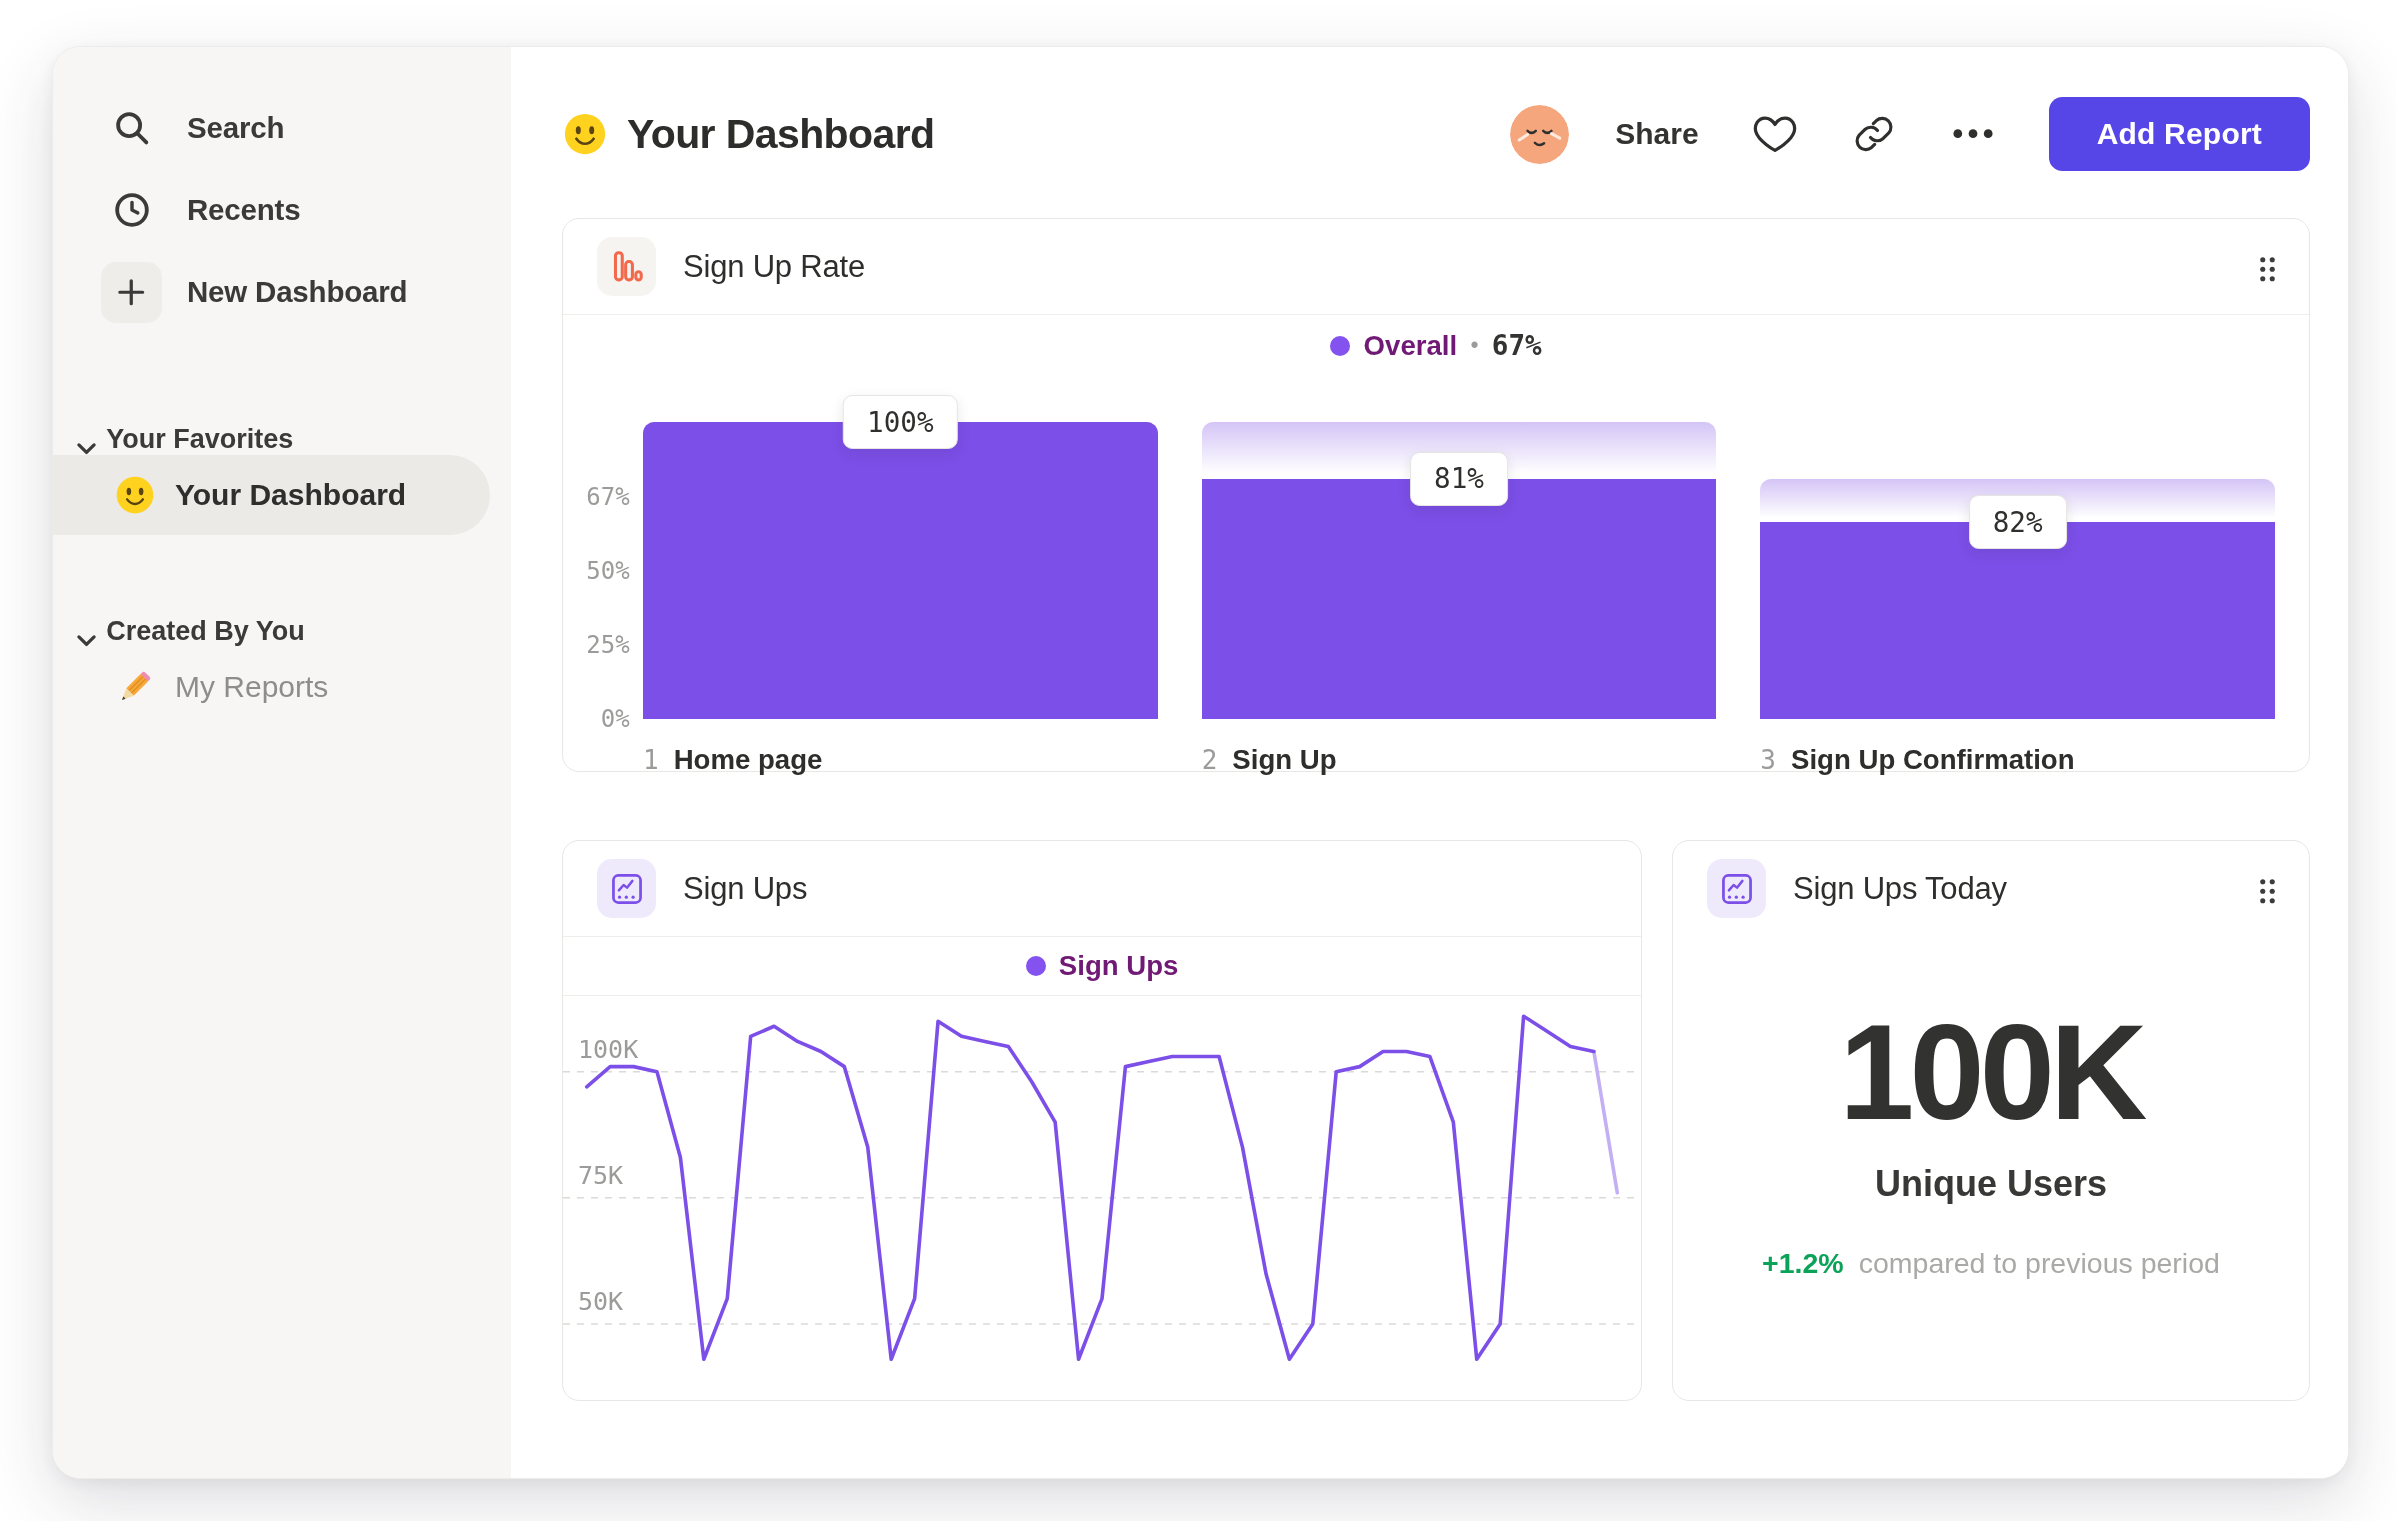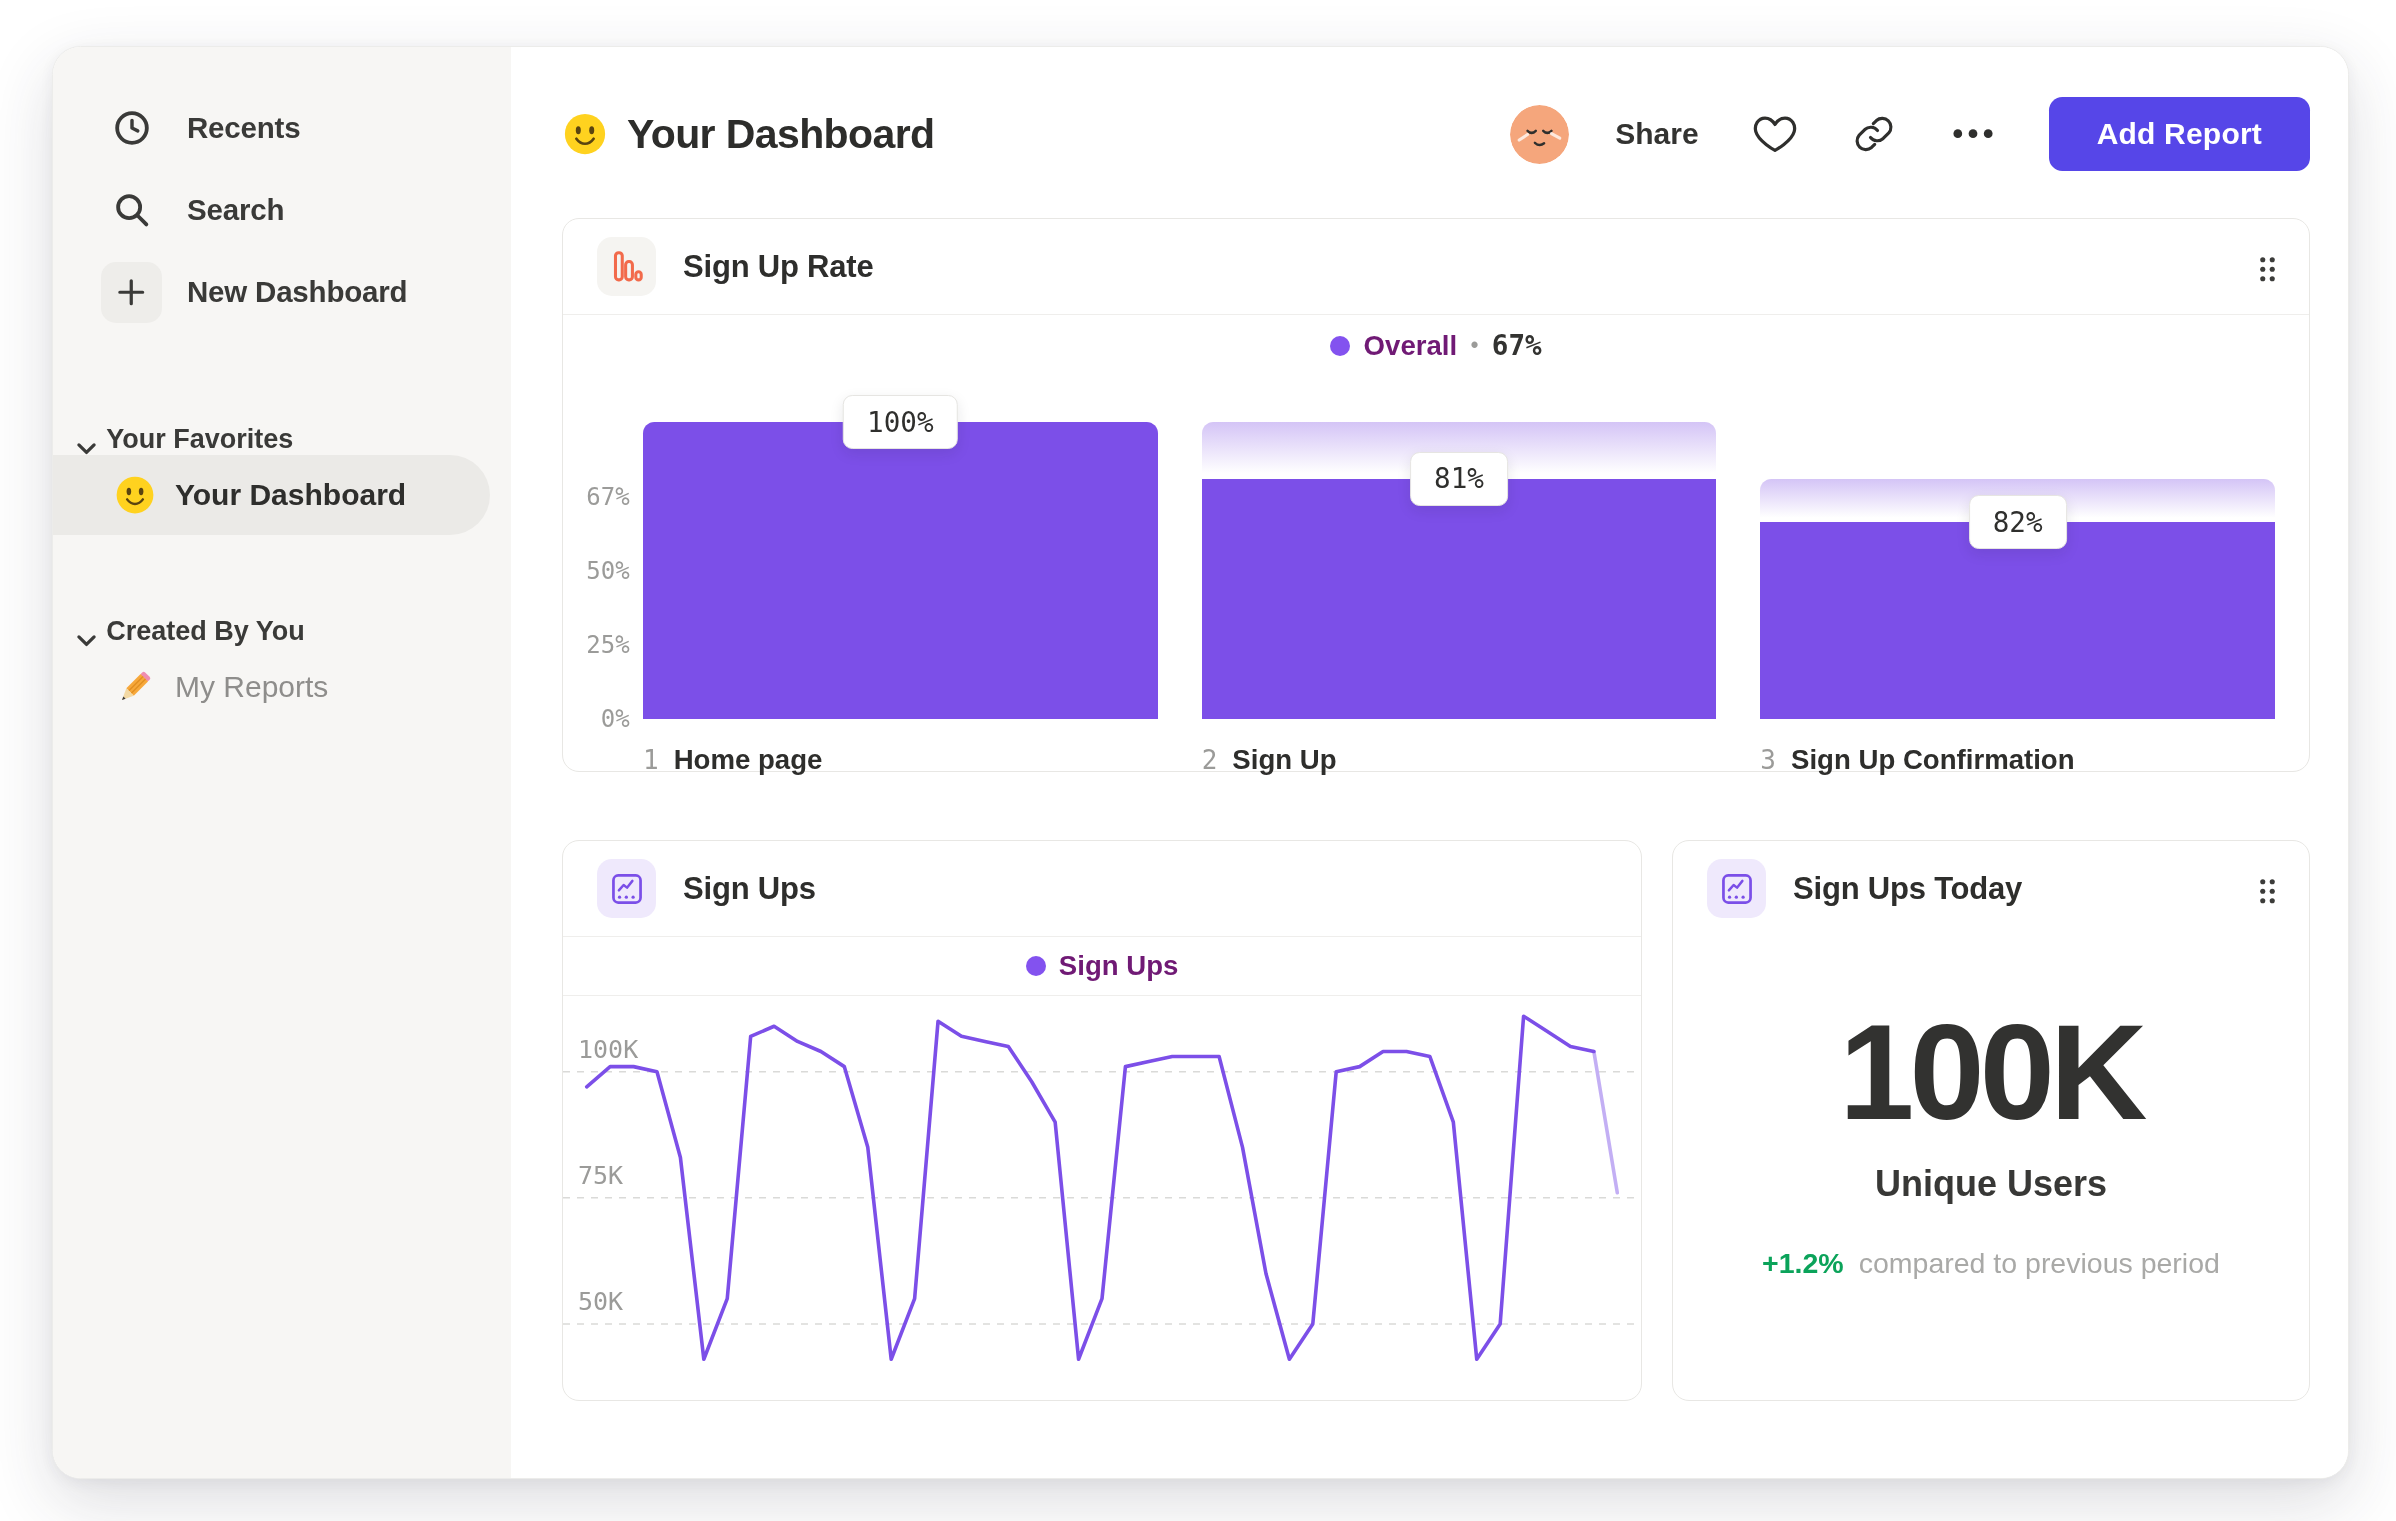--- a/index.html
+++ b/index.html
@@ -141,21 +141,21 @@
   }
   .card-icon {
     width: 59px; height: 59px;
     border-radius: 15px;
     display: flex; align-items: center; justify-content: center;
   }
   .card-icon.warm { background: #f5f4f1; }
   .card-icon.purple { background: #efe9fc; }
   .card-title {
     margin-left: 27px;
-    font-size: 31px; font-weight: 700; color: #2e2e2c;
+    font-size: 31px; font-weight: 400; color: #2e2e2c;
     letter-spacing: -0.2px;
   }
   .drag-handle {
     position: absolute; right: 32px; top: 36px;
     cursor: grab;
   }
   .divider { height: 1.4px; background: #efeeec; }
 
   .legend-row {
     height: 61px;
@@ -260,35 +260,35 @@
 </head>
 <body>
 
 <div class="app-frame">
 
   <aside class="sidebar">
 
     <div class="side-item">
       <span class="ic">
         <svg width="44" height="44" viewBox="0 0 46 46" fill="none">
-          <circle cx="23" cy="23" r="15.5" stroke="#3a3a38" stroke-width="4"></circle>
-          <path d="M23 15v8l6 3" stroke="#3a3a38" stroke-width="3.6" stroke-linecap="round" stroke-linejoin="round"></path>
-        </svg>
-      </span>
-      <span class="lbl">Recents</span>
+          <circle cx="20" cy="20" r="11.5" stroke="#3a3a38" stroke-width="4"></circle>
+          <line x1="29" y1="29" x2="38" y2="38" stroke="#3a3a38" stroke-width="4" stroke-linecap="round"></line>
+        </svg>
+      </span>
+      <span class="lbl">Search</span>
     </div>
 
     <div class="side-item">
       <span class="ic">
         <svg width="44" height="44" viewBox="0 0 46 46" fill="none">
-          <circle cx="20" cy="20" r="11.5" stroke="#3a3a38" stroke-width="4"></circle>
-          <line x1="29" y1="29" x2="38" y2="38" stroke="#3a3a38" stroke-width="4" stroke-linecap="round"></line>
-        </svg>
-      </span>
-      <span class="lbl">Search</span>
+          <circle cx="23" cy="23" r="15.5" stroke="#3a3a38" stroke-width="4"></circle>
+          <path d="M23 15v8l6 3" stroke="#3a3a38" stroke-width="3.6" stroke-linecap="round" stroke-linejoin="round"></path>
+        </svg>
+      </span>
+      <span class="lbl">Recents</span>
     </div>
 
     <div class="side-item">
       <span class="ic boxed">
         <svg width="28.5" height="28.5" viewBox="0 0 30 30" fill="none">
           <path d="M15 3v24M3 15h24" stroke="#3a3a38" stroke-width="3.4" stroke-linecap="round"></path>
         </svg>
       </span>
       <span class="lbl">New Dashboard</span>
     </div>

